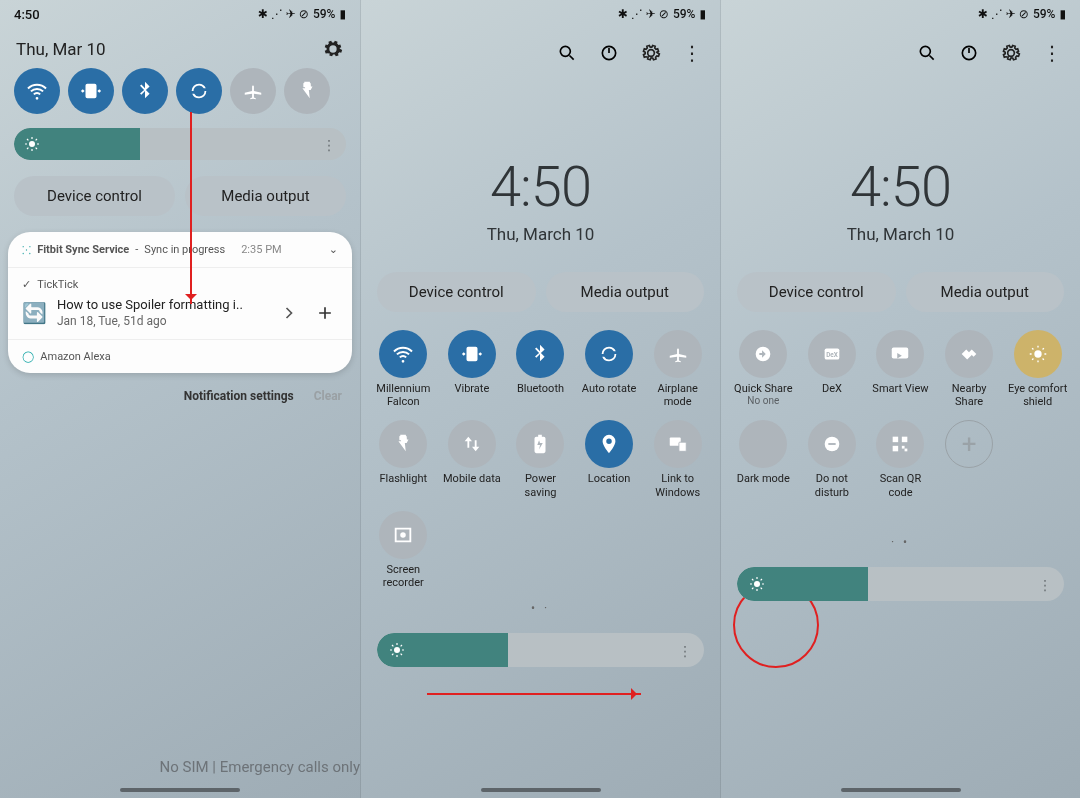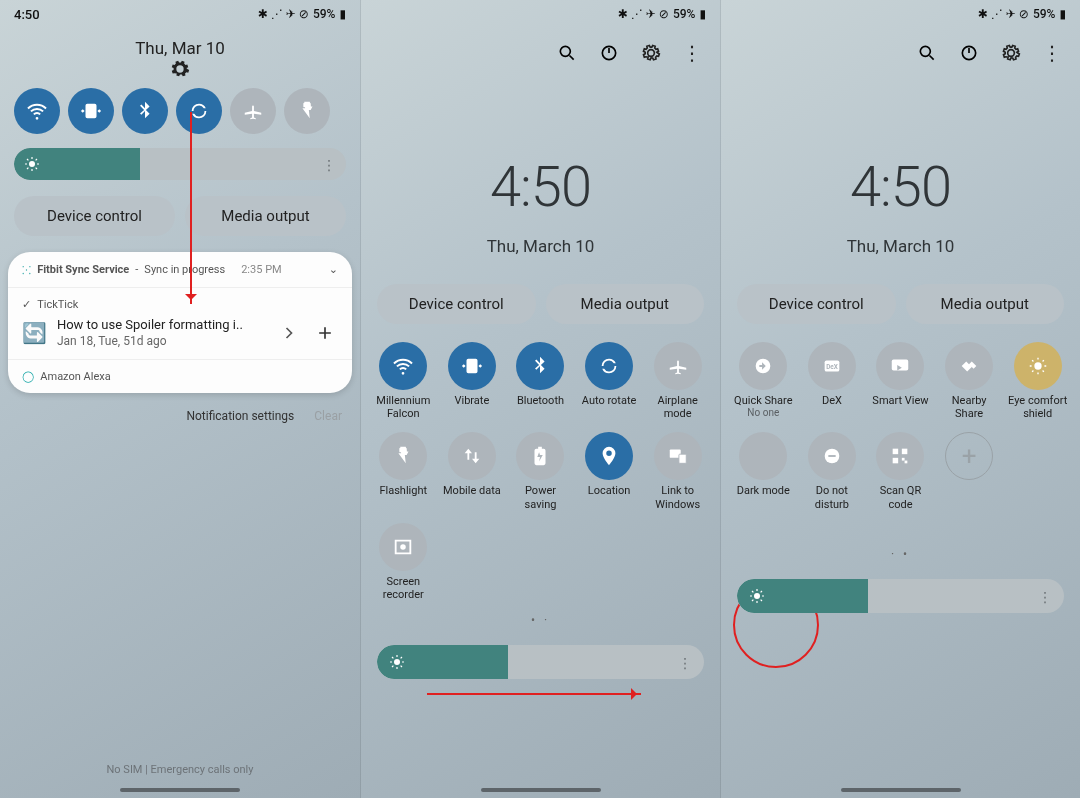--- a/index.html
+++ b/index.html
@@ -5,21 +5,21 @@
   * { box-sizing: border-box; margin: 0; padding: 0; font-family: -apple-system, Roboto, "Segoe UI", Arial, sans-serif; }
   body { width: 1080px; height: 798px; display: flex; background: #ccc; overflow: hidden; }
   .panel { width: 360px; height: 798px; background: linear-gradient(150deg,#c9d4d7 0%,#b4c2ca 40%,#9eacb5 100%); position: relative; overflow: hidden; }
   .panel + .panel { border-left: 1px solid rgba(0,0,0,0.08); }
 
   
   .status { height: 28px; display:flex; align-items:center; justify-content:space-between; padding:0 14px; font-size:13px; color:#111; font-weight:500;}
   .status .icons { display:flex; gap:4px; align-items:center; font-size:12px;}
 
   
-  .p1-date {display:flex; align-items:center; justify-content:space-between; padding:10px 16px 8px;flex-direction:column;}
+  .p1-date {display:flex; align-items:center; justify-content:space-between; padding:10px 16px 8px;}
   .p1-date span{font-size:17px; color:#222;}
   .gear{width:22px;height:22px;}
   .qs-row{display:flex; gap:8px; padding:0 14px;}
   .qs-small{width:46px;height:46px;border-radius:50%;display:flex;align-items:center;justify-content:center; cursor:pointer;}
   .on{background:#2a6ea6;} .off{background:#aeb5bb;}
   .qs-small svg{width:22px;height:22px;fill:#fff;}
   .bslider{margin:14px 14px 0;height:32px;border-radius:16px;background:#b8c0c4;display:flex;align-items:center;position:relative;overflow:hidden;}
   .bslider .fill{height:100%;background:#41837e;border-radius:16px 0 0 16px;}
   .bslider .sun{position:absolute;left:10px;top:8px;}
   .bslider .dots3{position:absolute;right:10px;top:9px;color:#6a7074;font-size:14px;}
@@ -32,33 +32,33 @@
   .nhdr .time{color:#888;margin-left:10px;}
   .nhdr .chev{margin-left:auto;}
   .nmain{display:flex;align-items:center;gap:10px;padding-top:6px;}
   .nmain .txt{flex:1;font-size:13px;color:#222;line-height:1.3;}
   .nmain .txt .sub{color:#666;font-size:12px;}
   .nicon{width:26px;height:26px;display:flex;align-items:center;justify-content:center;color:#444;}
   .nicon svg{width:20px;height:20px;}
   .alexa{display:flex;align-items:center;justify-content:space-between;padding:10px 14px;}
   .alexa .prompt{font-style:italic;color:#555;font-size:14px;}
   .micbtn{width:34px;height:34px;border-radius:50%;border:1px solid #ddd;display:flex;align-items:center;justify-content:center;}
-  .footer-links{display:flex;justify-content:flex-end;gap:20px;padding:10px 18px;font-size:12px;color:#333;}
+  .footer-links{display:flex;justify-content:flex-end;gap:20px;padding:10px 18px;font-size:12px;color:#333;font-weight:bold;}
   .footer-links .clear{color:#9aa0a4;}
-  .nosim{position:absolute;bottom:22px;width:100%;text-align:center;font-size:11px;color:#6d7378;}
+  .nosim{position:absolute;bottom:22px;width:100%;text-align:right;font-size:15px;color:#6d7378;}
   .navpill{position:absolute;bottom:6px;left:50%;transform:translateX(-50%);width:120px;height:4px;border-radius:2px;background:#5d6469;}
 
   
   .topicons{display:flex;gap:20px;justify-content:flex-end;padding:14px 18px 0;align-items:center;}
   .topicons .ic{width:22px;height:22px;display:flex;align-items:center;justify-content:center;cursor:pointer;}
   .topicons svg{width:20px;height:20px;stroke:#222;fill:none;stroke-width:2;}
   .more3{font-size:20px;color:#222;line-height:0.4;cursor:pointer;}
   .clock{text-align:center;margin-top:90px;}
   .clock .t{font-size:56px;font-weight:300;color:#303538;letter-spacing:-1px;}
-  .clock .d{font-size:17px;color:#303538;margin-top:16px;}
+  .clock .d{font-size:17px;color:#303538;margin-top:4px;}
   .btnrow2{display:flex;gap:10px;padding:28px 16px 10px;}
   .qs-grid{display:grid;grid-template-columns:repeat(5,1fr);gap:12px 4px;padding:8px 10px;}
   .qs-item{display:flex;flex-direction:column;align-items:center;gap:4px;cursor:pointer;}
   .qs-circ{width:48px;height:48px;border-radius:50%;display:flex;align-items:center;justify-content:center;}
   .qs-circ.active{background:#2a6ea6;} .qs-circ.idle{background:#aeb5bb;} .qs-circ.eye{background:#cdb36a;}
   .qs-circ svg{width:22px;height:22px;fill:#fff;}
   .qs-label{font-size:11px;color:#222;text-align:center;line-height:1.2;min-height:26px;}
   .qs-sub{font-size:10px;color:#5a5f63;}
   .pager{text-align:center;padding-top:4px;color:#666;font-size:12px;letter-spacing:3px;}
   .bslider2{margin:18px 16px;height:34px;border-radius:17px;background:#b8c0c4;display:flex;align-items:center;position:relative;overflow:hidden;}

